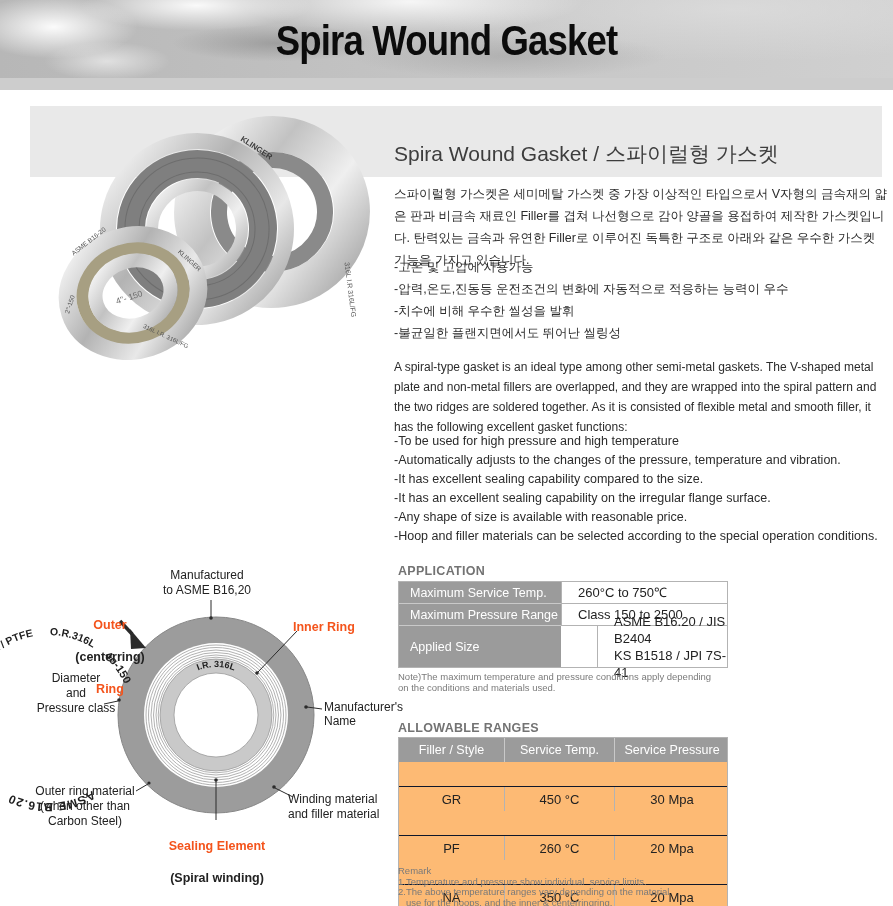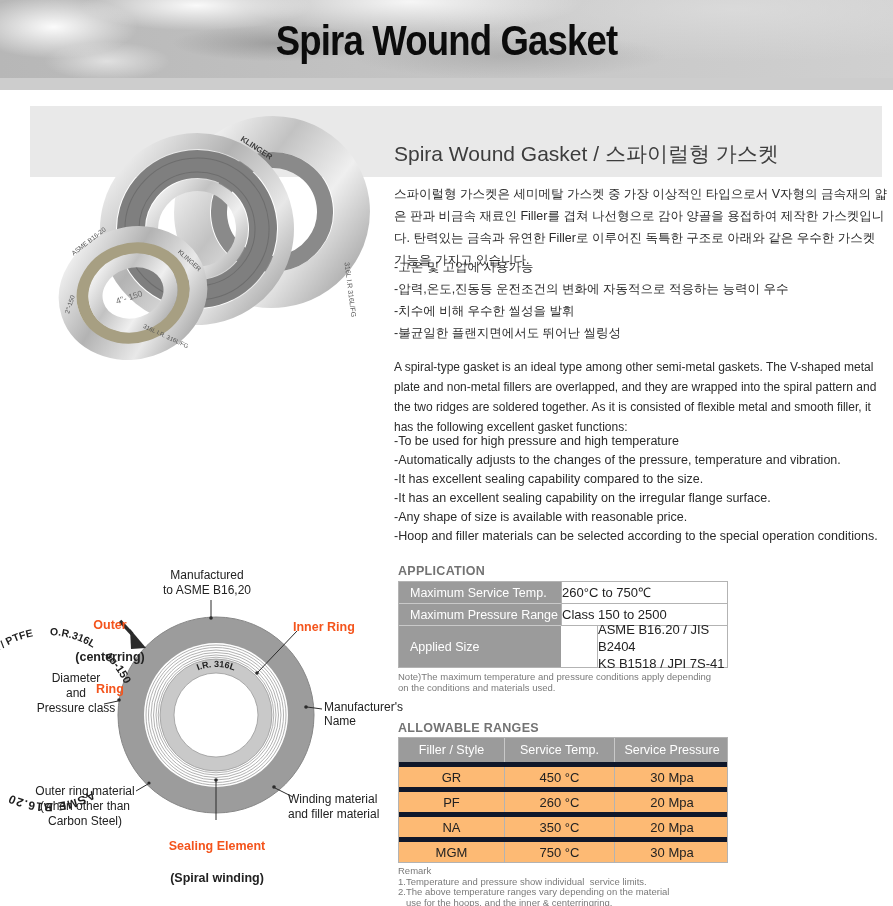--- a/index.html
+++ b/index.html
@@ -35,34 +35,34 @@
   .pre { white-space:pre-line; }
 
   
   .blk-title { position:absolute; left:398px; font-size:12.5px; font-weight:bold; color:#737373; letter-spacing:.3px; }
   .app-title { top:564px; }
   .app-table { position:absolute; left:398px; top:581px; width:330px; border:1px solid #b3b3b3; background:#fff; }
   .app-row { display:grid; grid-template-columns:162px 1fr; }
   .app-label { background:#9b9b9b; color:#fff; font-size:12.5px; padding-left:11px;
                display:flex; align-items:center; border-bottom:1px solid #c9c9c9; }
   .app-row:last-child .app-label { border-bottom:none;text-align:center; }
-  .app-value { font-size:13px; color:#222; padding-left:0; display:flex; align-items:center;
+  .app-value { font-size:13px; color:#222; padding-left:16px; display:flex; align-items:center;
                border-left:1px solid #b3b3b3; border-bottom:1px solid #b3b3b3; white-space:pre-line; line-height:17px; }
   .app-row:last-child .app-value { border-bottom:none;margin-left:36px; }
   .h22 { height:22px; } .h40 { height:41px; }
   .note { position:absolute; left:398px; top:671px; width:335px; font-size:9.5px; line-height:11px;
           color:#7a7a7a; white-space:pre-line; }
 
   
   .allow-title { top:721px; }
   .allow-table { position:absolute; left:398px; top:737px; width:330px; border:1px solid #b3b3b3; background:#fdba74; }
   .allow-hrow { display:grid; grid-template-columns:105px 110px 115px; background:#9b9b9b; height:24px; }
   .allow-hcell { color:#fff; font-size:12.5px; display:flex; align-items:center; justify-content:center; }
   .allow-hcell + .allow-hcell { border-left:1px solid #c9c9c9; }
-  .allow-row { display:grid; grid-template-columns:105px 110px 115px; height:25px; border-top:5px solid #0f172a; }
+  .allow-row { display:grid; grid-template-columns:105px 110px 115px; height:25px; border-top:1px solid #0f172a;margin-top:24px; }
   .allow-cell { font-size:13px; color:#222; display:flex; align-items:center; justify-content:center; }
   .allow-cell + .allow-cell { border-left:1px solid #b3b3b3; }
   .remark { position:absolute; left:398px; top:866px; width:340px; font-size:9.5px; line-height:10.5px;
             color:#7a7a7a; white-space:pre-wrap; }
 
   
   .dlabel { position:absolute; font-size:12px; line-height:15px; color:#222; white-space:pre-line; }
   .center { text-align:center; }
   .accent { color:#f4541c; }
   .lbl-manufactured { left:148px; top:568px; width:118px; }

